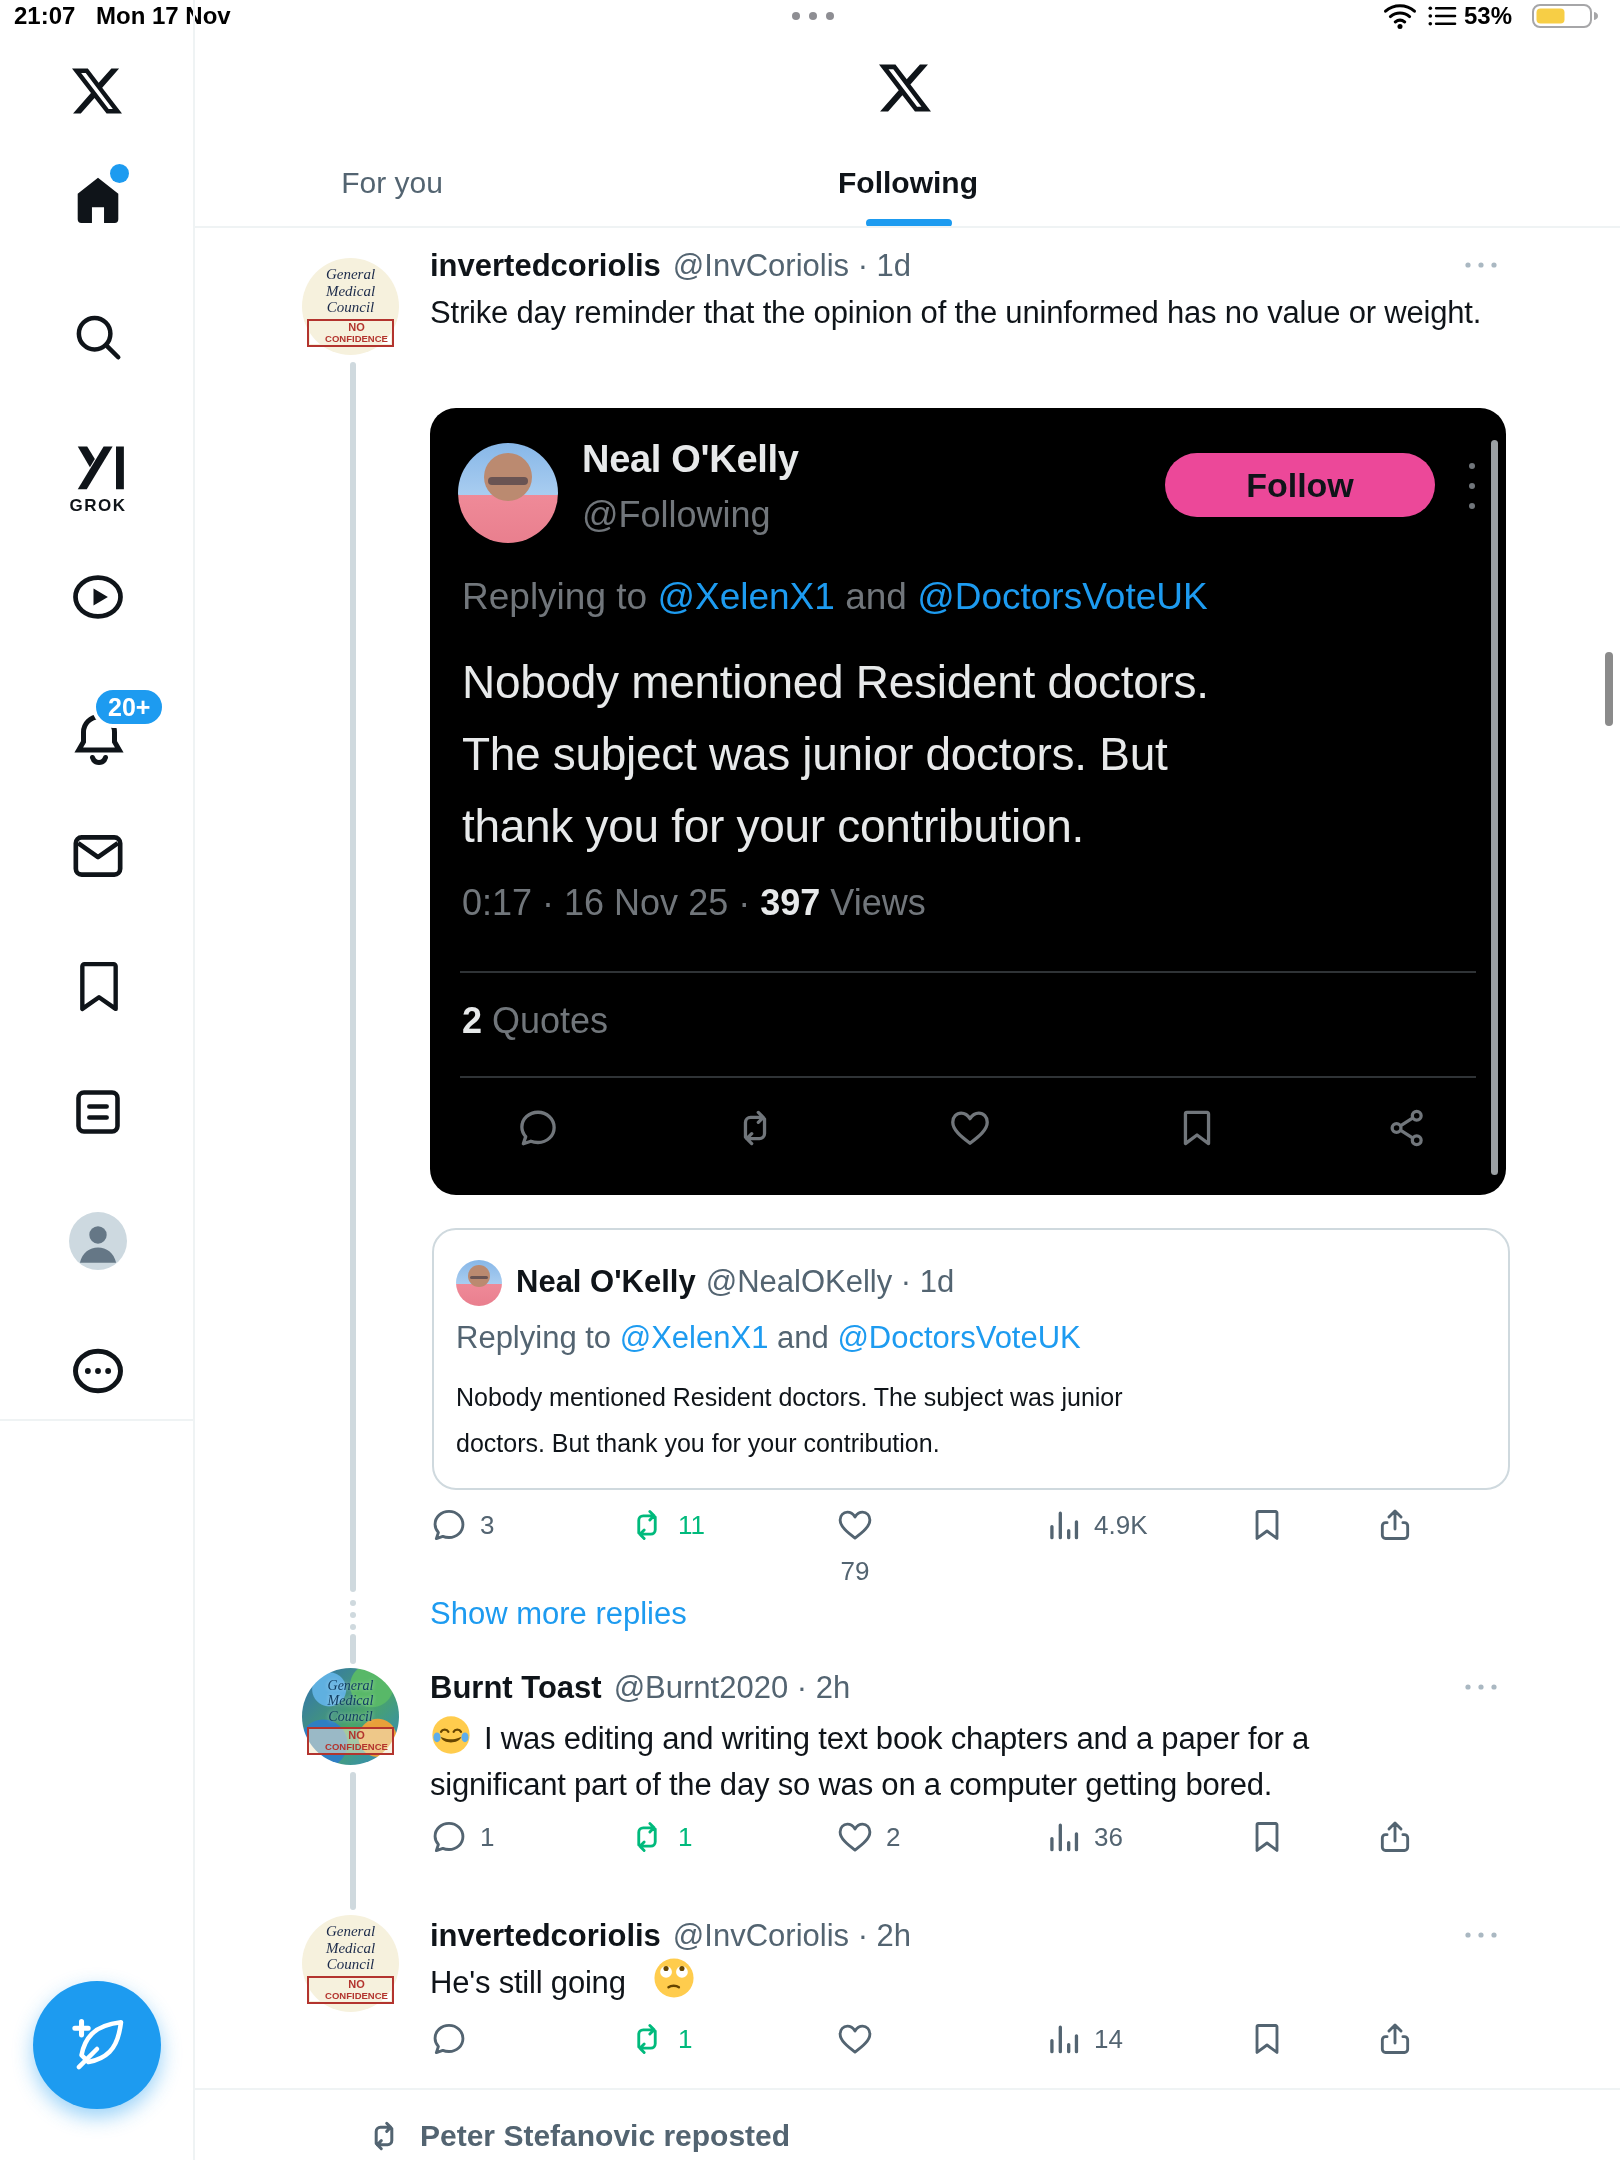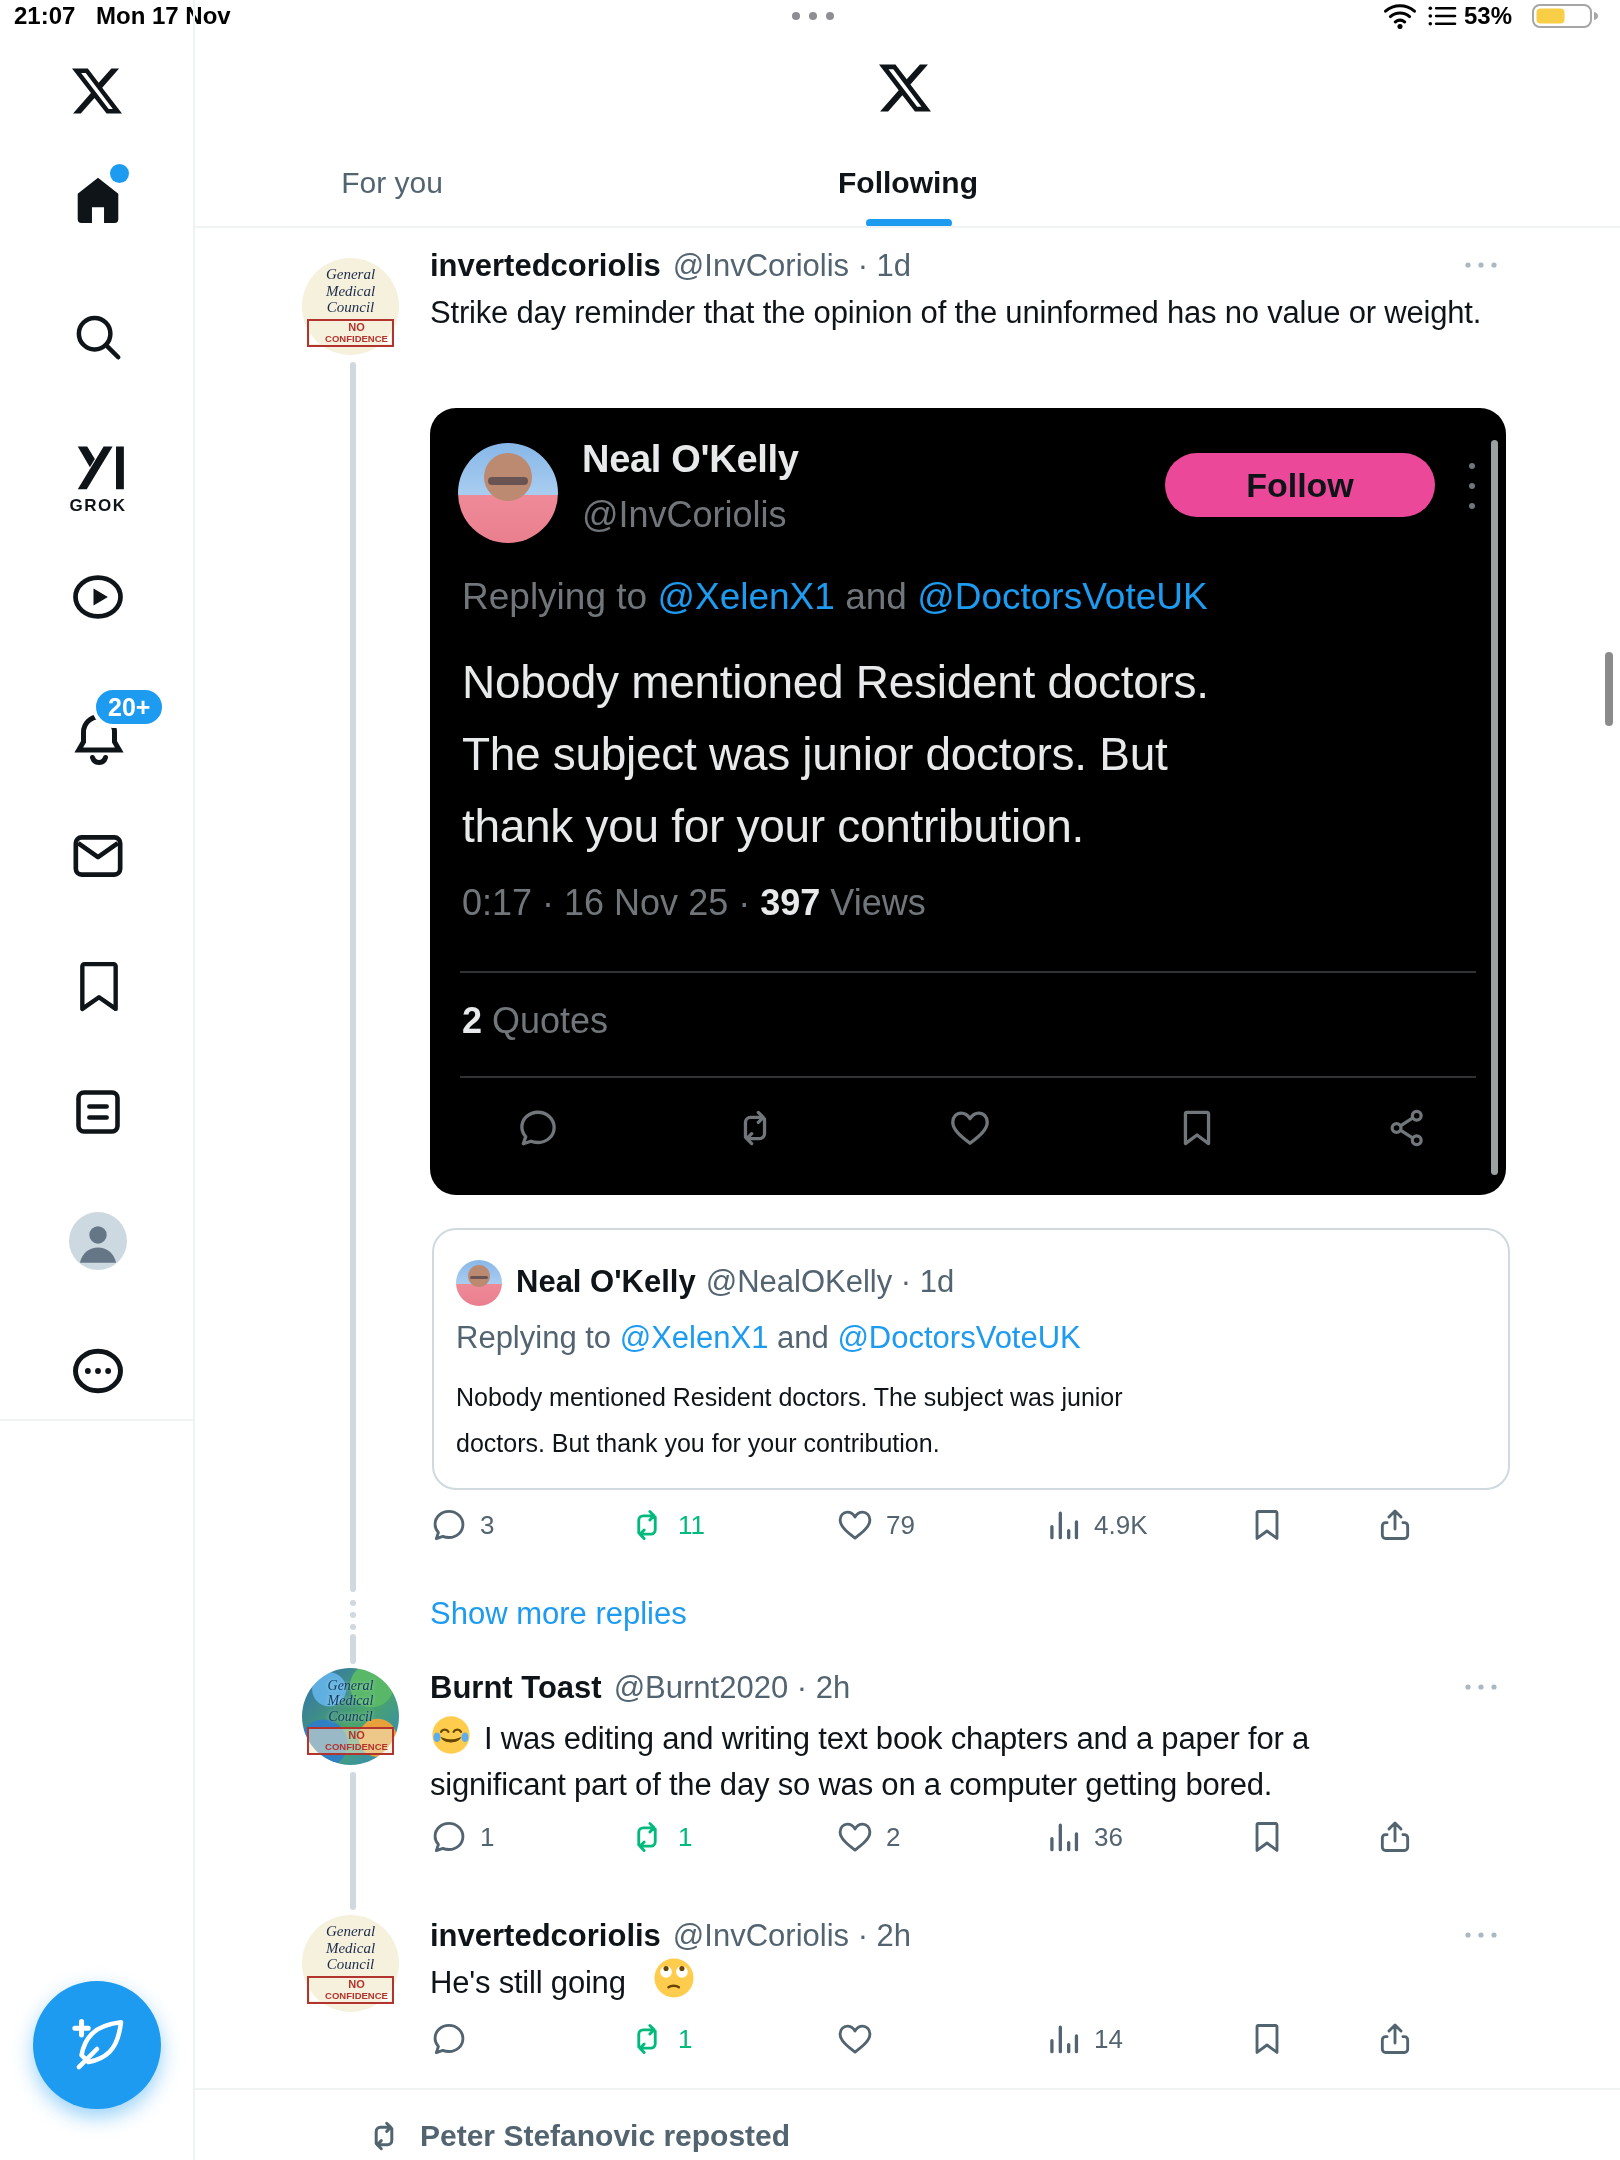--- a/index.html
+++ b/index.html
@@ -214,21 +214,21 @@
   <svg class="abs" style="left:1462px;top:258px;" width="40" height="14" viewBox="0 0 40 14">
     <circle cx="6" cy="7" r="2.6" fill="#aab8c2"></circle>
       <circle cx="19" cy="7" r="2.6" fill="#aab8c2"></circle>
       <circle cx="32" cy="7" r="2.6" fill="#aab8c2"></circle>
   </svg>
   <div class="abs ttext" style="left:430px;top:290px;width:1072px;">Strike day reminder that the opinion of the uninformed has no value or weight.</div>
 
   <div id="darkcard">
     <div class="abs neal" style="left:28px;top:35px;width:100px;height:100px;"></div>
     <div class="abs dc-name nowrap" style="left:152px;top:30px;">Neal O'Kelly</div>
-    <div class="abs dc-handle nowrap" style="left:152px;top:86px;">@InvCoriolis</div>
+    <div class="abs dc-handle nowrap" style="left:152px;top:86px;">@Following</div>
     <div class="follow-btn">Follow</div>
     <svg class="abs" style="left:1035px;top:50px;" width="14" height="56" viewBox="0 0 14 56">
       <circle cx="7" cy="8" r="3" fill="#71767b"></circle>
         <circle cx="7" cy="28" r="3" fill="#71767b"></circle>
         <circle cx="7" cy="48" r="3" fill="#71767b"></circle>
     </svg>
     <div class="abs dc-reply nowrap" style="left:32px;top:168px;">
       <span>Replying to</span>
       <span class="dc-link">@XelenX1</span>
       <span>and</span>
@@ -295,21 +295,21 @@
         <path d="M12 3.4c-4.9 0-8.8 3.6-8.8 8.1 0 2 .8 3.8 2.1 5.2L4 20.6l4.1-1.4c1.2.5 2.5.7 3.9.7 4.9 0 8.8-3.6 8.8-8.2S16.9 3.4 12 3.4z" fill="none" stroke="#536471" stroke-width="1.8" stroke-linejoin="round"></path>
       </svg>
     <span>3</span>
   </div>
   <div class="action green" style="left:628px;top:1506px;">
     <svg width="38" height="38" viewBox="0 0 24 24">
         <path d="M6.8 17V9a2.8 2.8 0 0 1 2.8-2.8h6.9M13.8 3.5l2.7 2.7-2.7 2.7M17.2 7v8a2.8 2.8 0 0 1-2.8 2.8H7.5M10.2 20.5l-2.7-2.7 2.7-2.7" fill="none" stroke="#00ba7c" stroke-width="1.8" stroke-linecap="round" stroke-linejoin="round"></path>
       </svg>
     <span>11</span>
   </div>
-  <div class="action" style="left:836px;top:1506px;">
+  <div class="action" style="left:836px;top:1506px;flex-direction:column;">
     <svg width="38" height="38" viewBox="0 0 24 24">
         <path d="M12 20.3C7.2 16.6 2.6 13 2.6 8.8c0-2.8 2-4.9 4.6-4.9 1.9 0 3.6 1.1 4.8 3 1.2-1.9 2.9-3 4.8-3 2.6 0 4.6 2.1 4.6 4.9 0 4.2-4.6 7.8-9.4 11.5z" fill="none" stroke="#536471" stroke-width="1.8" stroke-linejoin="round"></path>
       </svg>
     <span>79</span>
   </div>
   <div class="action" style="left:1044px;top:1506px;">
     <svg width="38" height="38" viewBox="0 0 24 24">
         <path d="M5 20v-7M10.3 20V4.5M15.6 20v-4.5M20.5 20V10" fill="none" stroke="#536471" stroke-width="2.1" stroke-linecap="round"></path>
       </svg>
     <span>4.9K</span>

